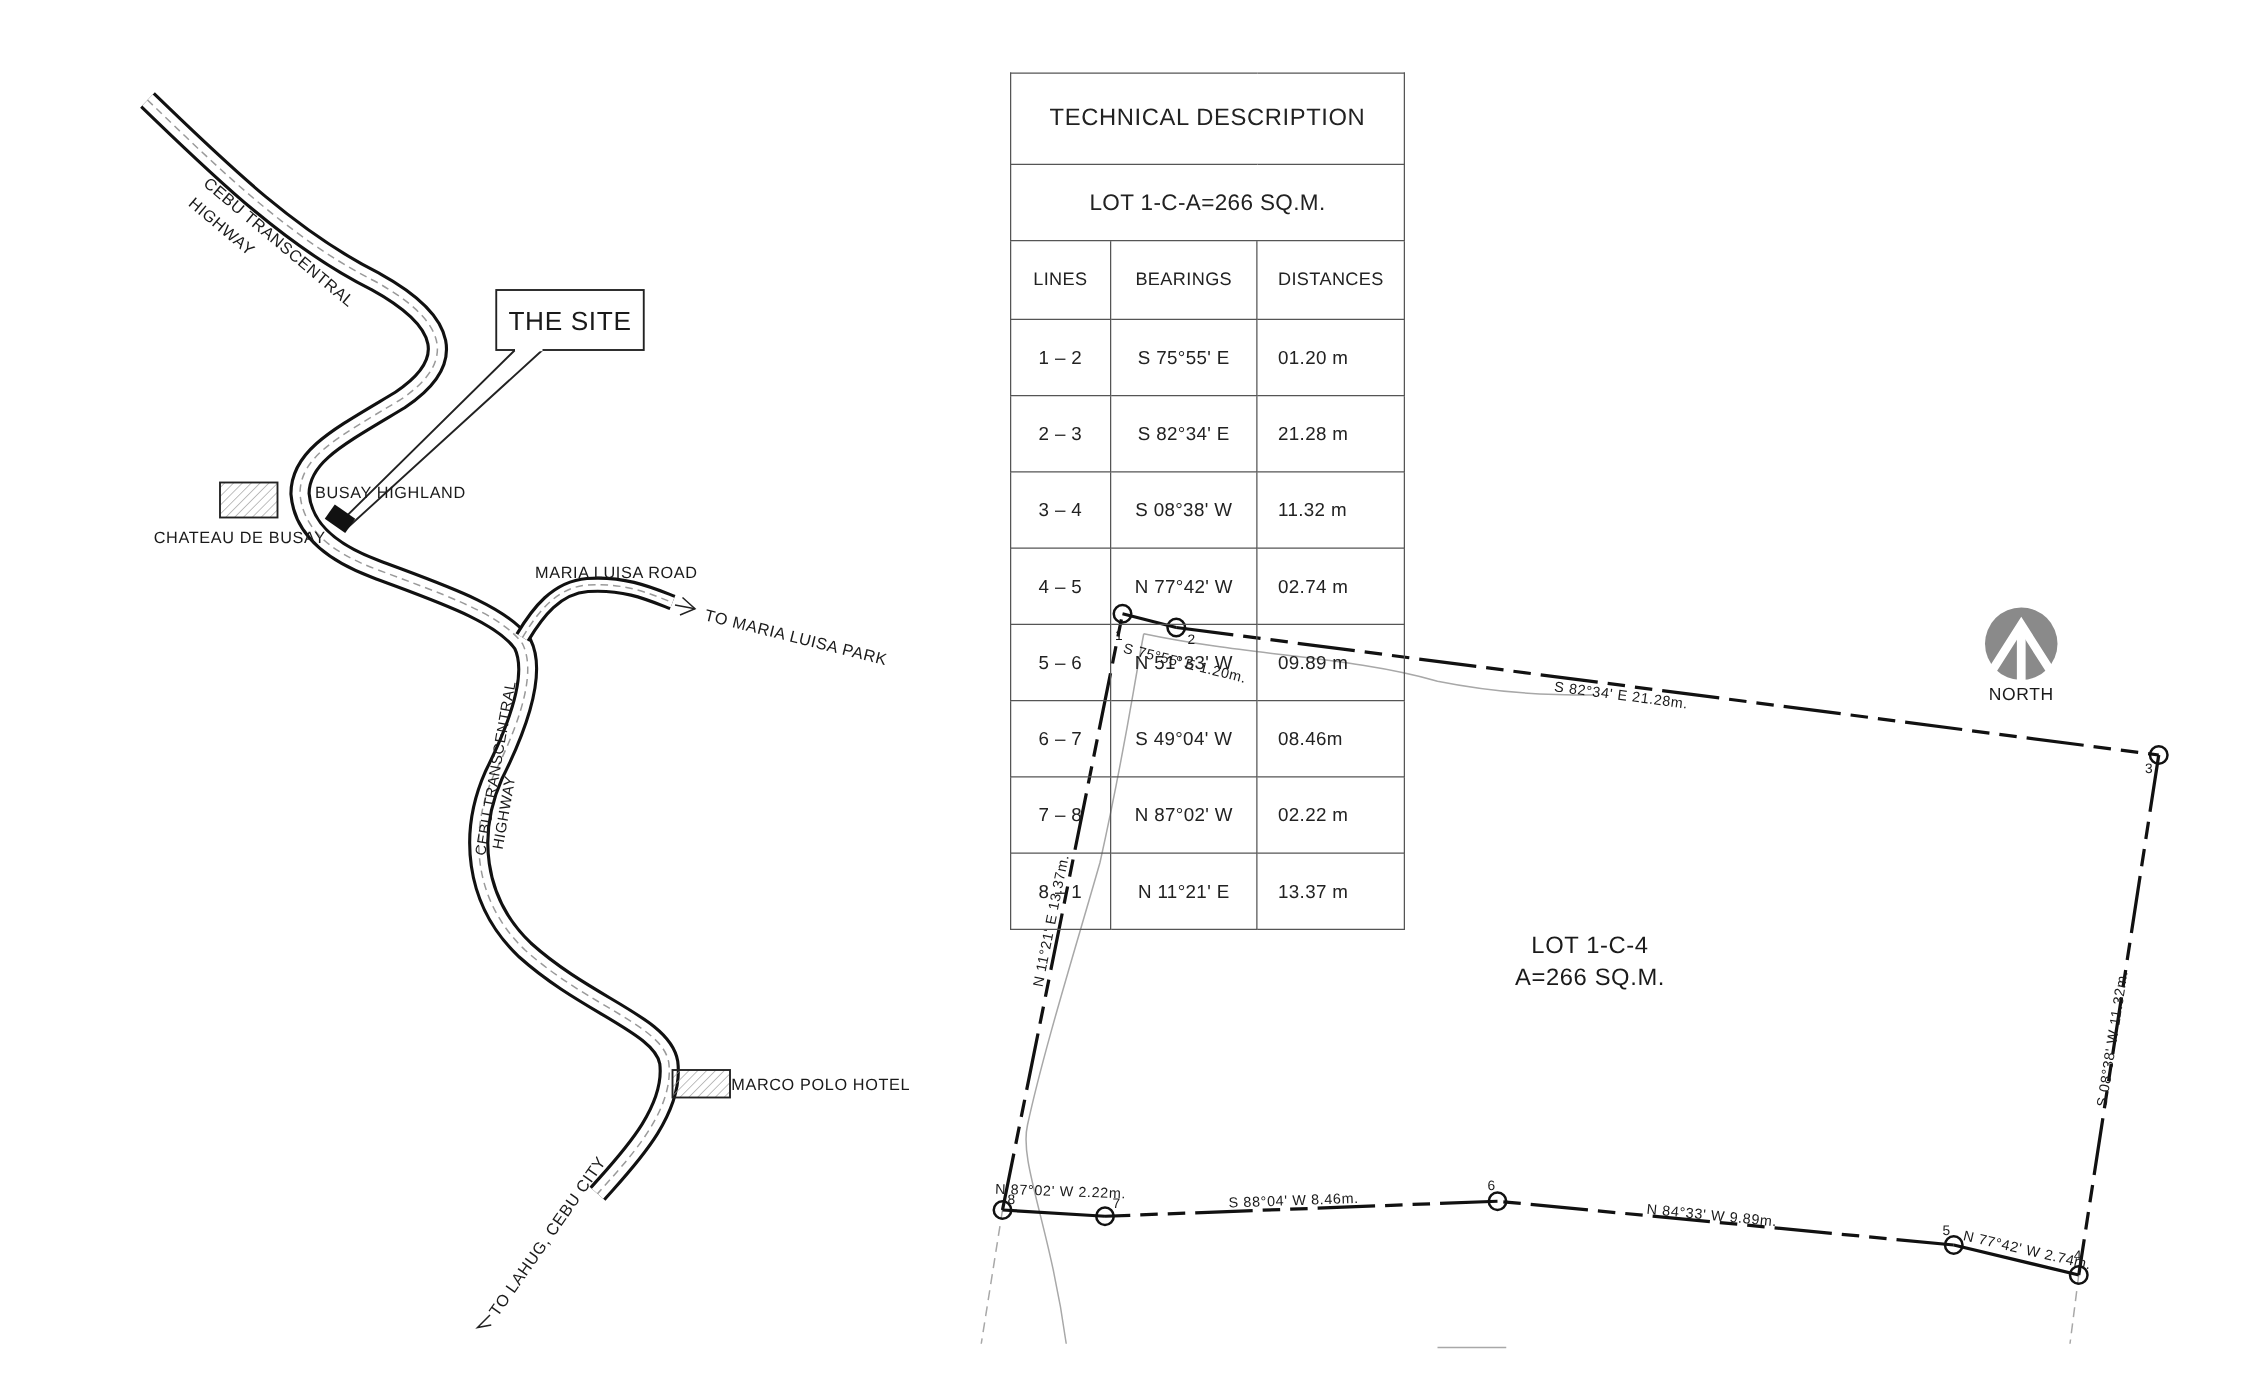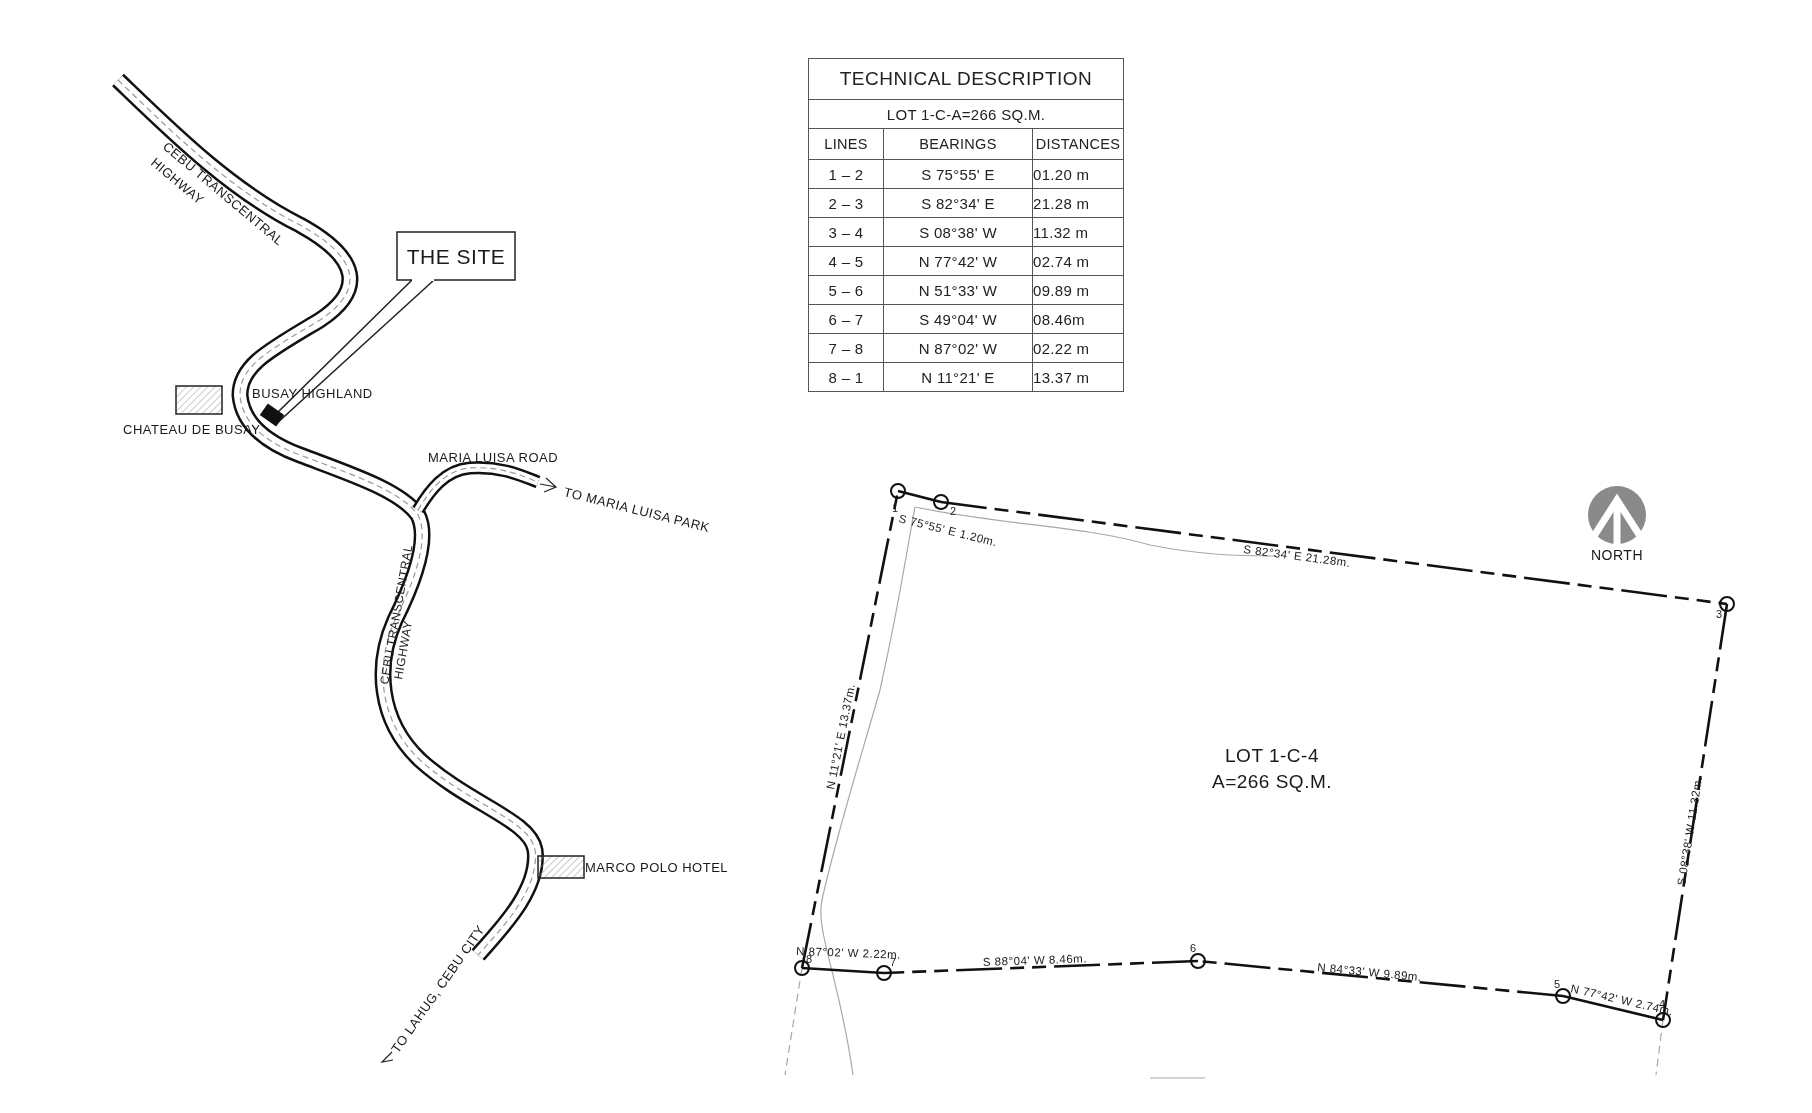--- a/index.html
+++ b/index.html
@@ -7,23 +7,23 @@
          font-family: "Liberation Sans", "DejaVu Sans", sans-serif; color: #1a1a1a; }
   #canvas { position: absolute; left: 0; top: 0; }
   .cad-text { font-family: "Liberation Sans", "DejaVu Sans", sans-serif; fill: #1a1a1a; letter-spacing: 0.5px; }
   .road-outer { fill: none; stroke: #111; stroke-width: 17; stroke-linecap: butt; stroke-linejoin: round; }
   .road-inner { fill: none; stroke: #fff; stroke-width: 12; stroke-linecap: butt; stroke-linejoin: round; }
   .road-center { fill: none; stroke: #9a9a9a; stroke-width: 1.2; stroke-dasharray: 6 4; }
   
   #tech-table { position: absolute; left: 808px; top: 58px; width: 316px; border-collapse: collapse;
                 border: 1.5px solid #333; font-size: 15px; color: #222; }
   #tech-table td, #tech-table th { border: 1px solid #555; text-align: center; font-weight: normal;
-                                   padding: 0; height: 28px; letter-spacing: 0.3px; }
+                                   padding: 16px; height: 28px; letter-spacing: 0.3px; }
   #tech-table .title-cell { font-size: 19px; height: 40px; letter-spacing: 0.5px; }
-  #tech-table .sub-cell { font-size: 15px; height: 28px; }
+  #tech-table .sub-cell { font-size: 18px; height: 28px; }
   #tech-table .hdr th { font-size: 14.5px; height: 30px; border-radius: 11px; }
   #tech-table td.dist { text-align: left; padding-right: 10px; }
   #tech-table td.lines { width: 74px; }
   #tech-table td.bear { width: 148px; }
 </style>
 </head>
 <body>
 
 <svg id="canvas" width="1812" height="1113" viewBox="0 0 1812 1113" xmlns="http://www.w3.org/2000/svg">
 

